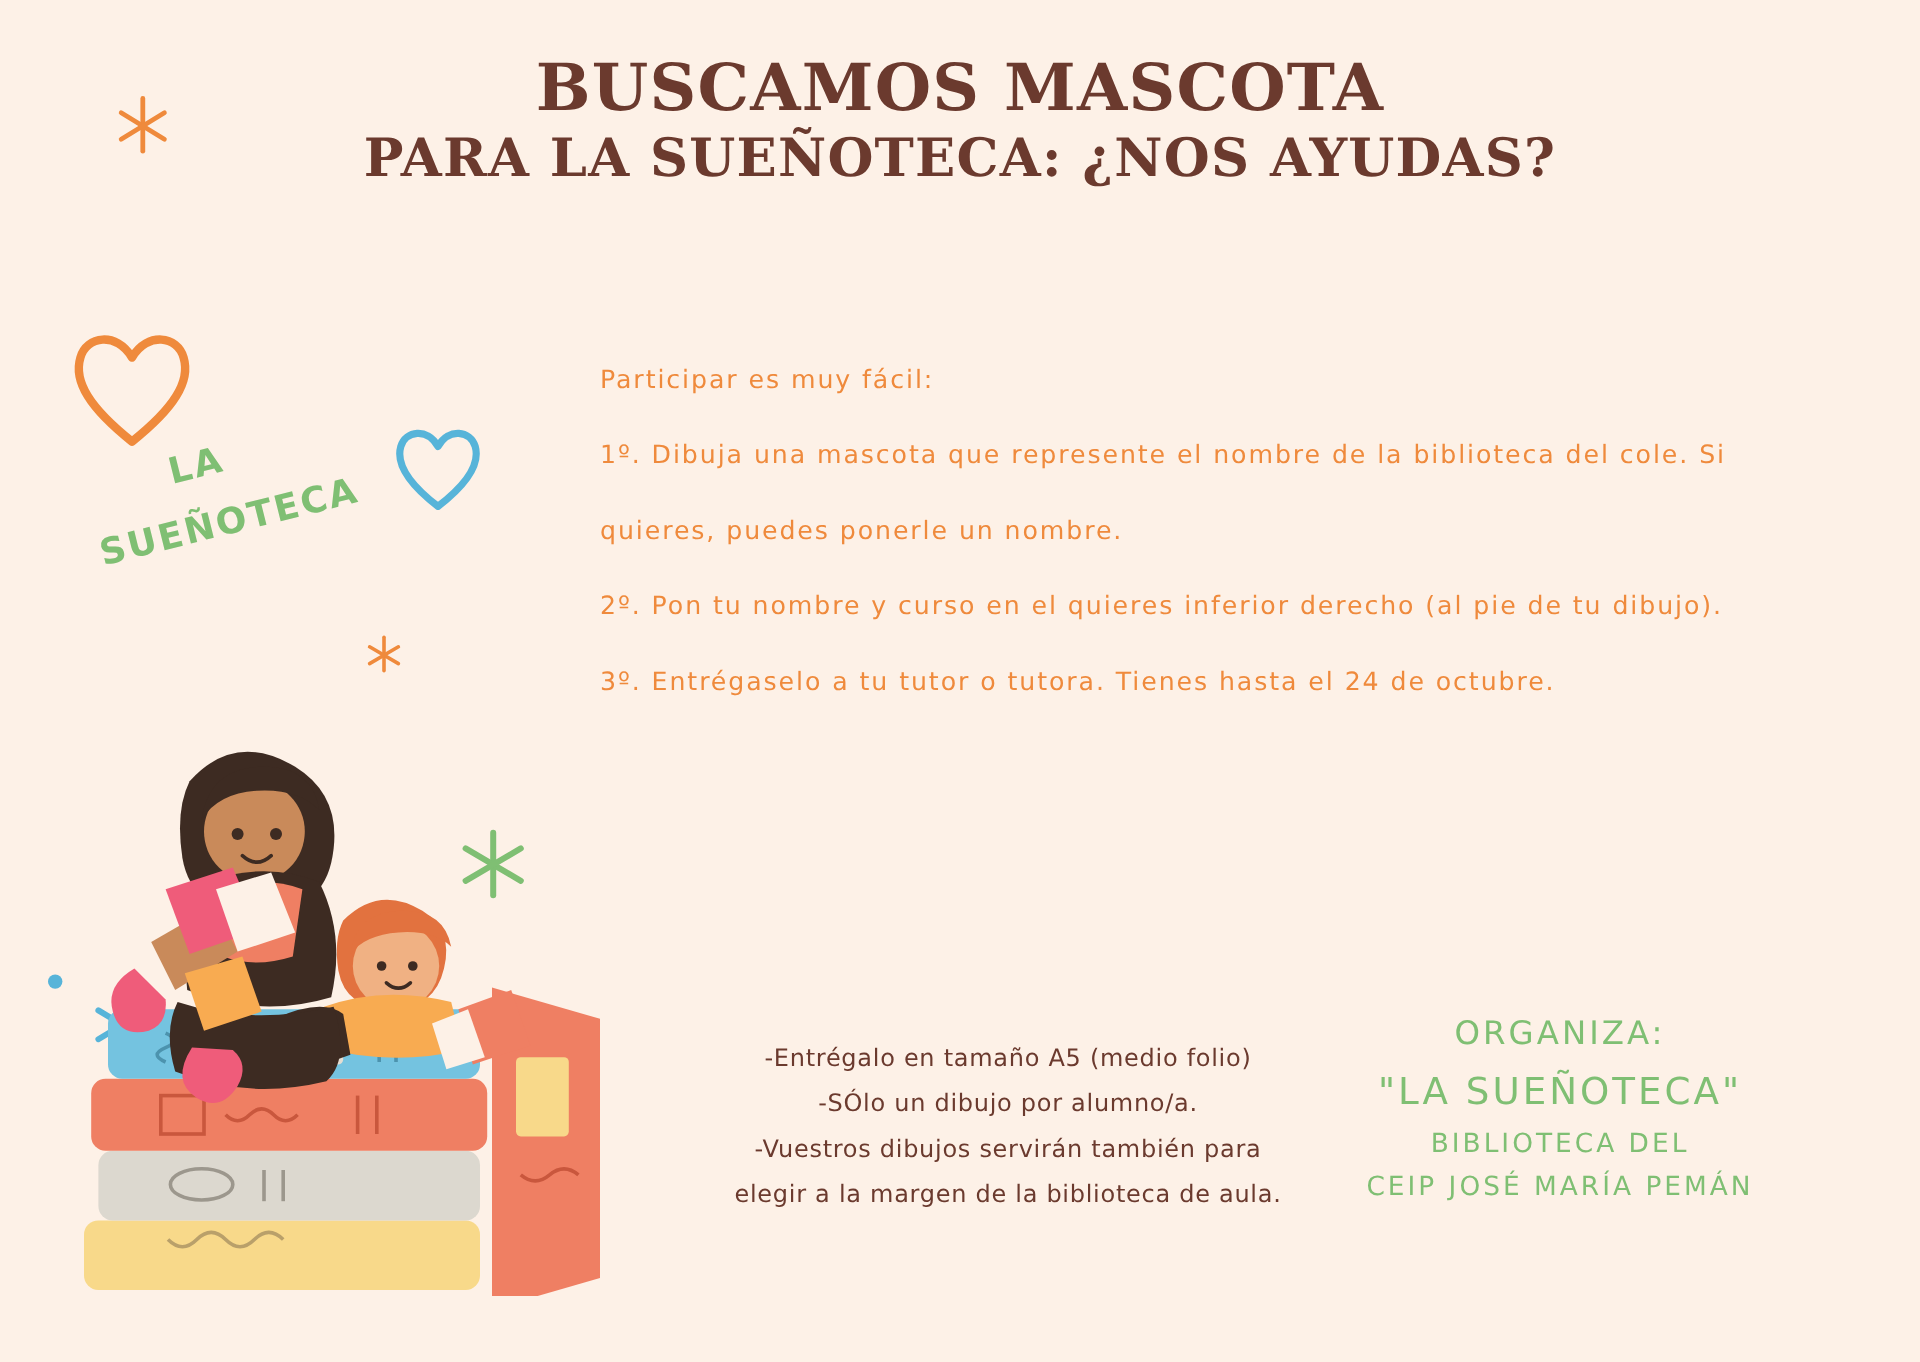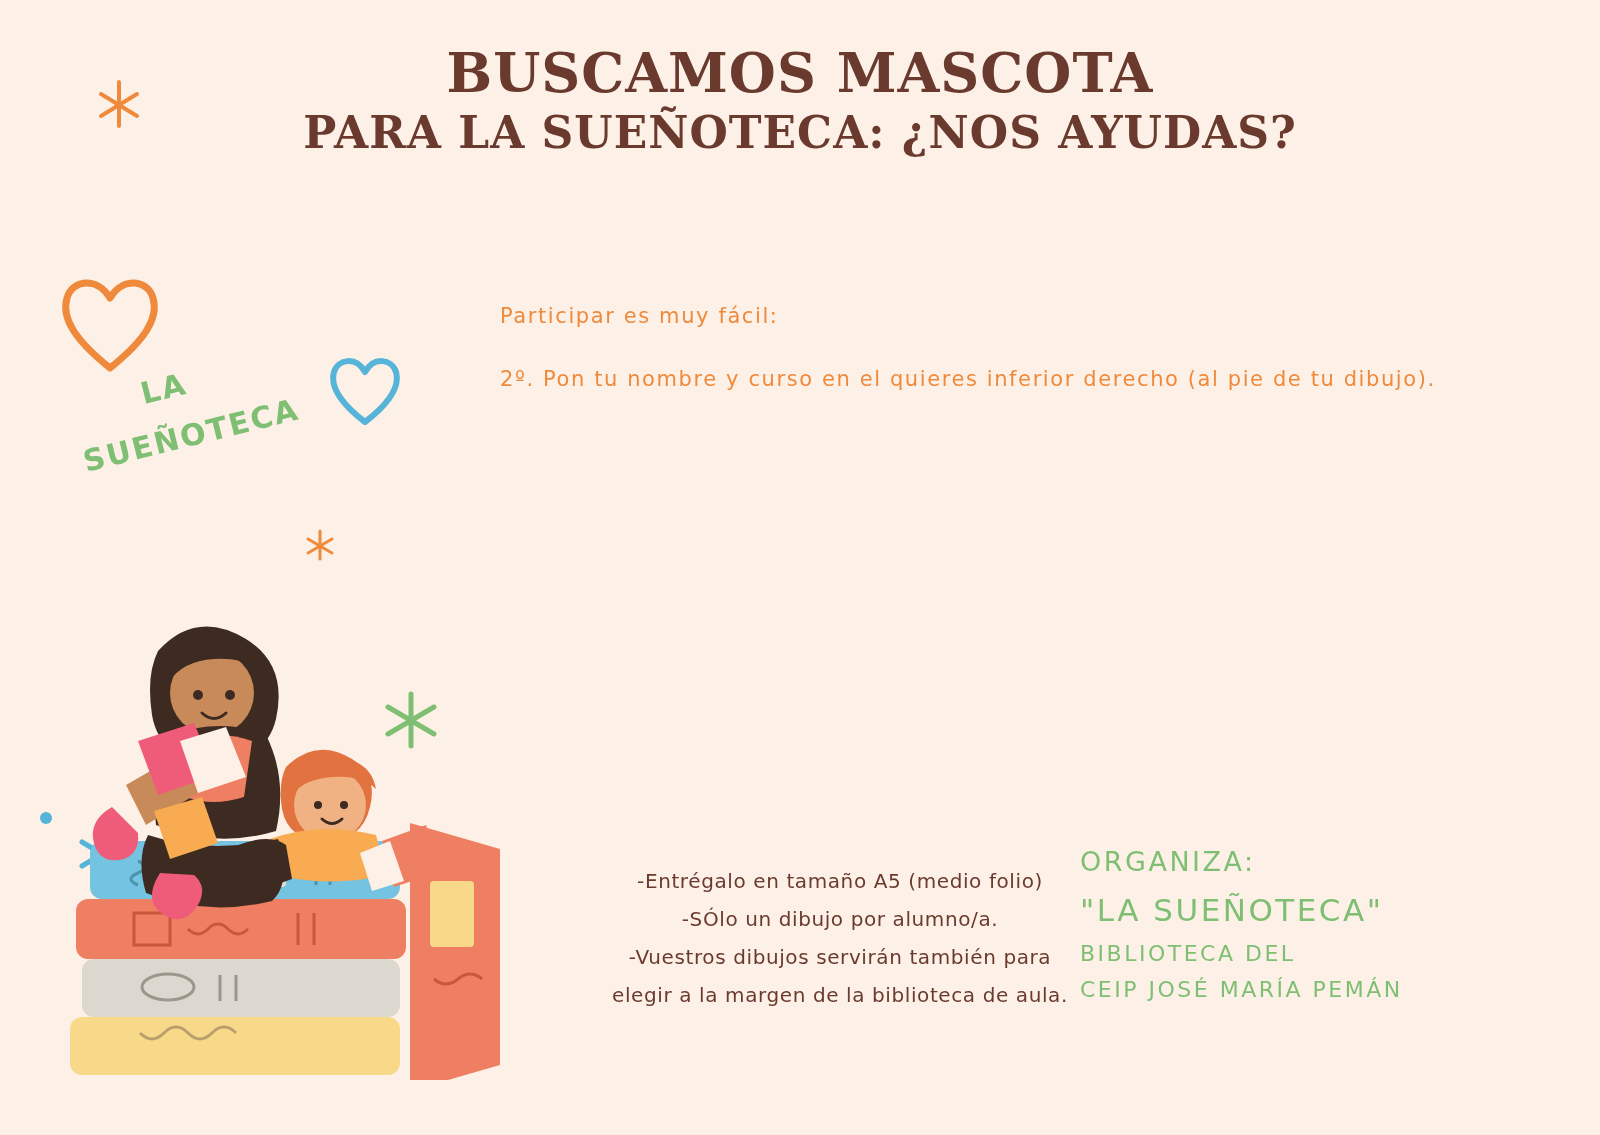--- a/index.html
+++ b/index.html
@@ -72,24 +72,24 @@
     font-size: 20px;
     line-height: 38px;
     text-align: center;
     letter-spacing: 0.6px;
   }
   .notes p { margin: 0; }
 
   
   .organiza {
     position: absolute;
-    right: 100px;
+    right: 90px;
     top: 840px;
     width: 420px;
-    text-align: left;
+    text-align: center;
     color: #7fbf73;
     letter-spacing: 2.5px;
   }
   .organiza-title {
     font-size: 27px;
     line-height: 44px;
     text-transform: uppercase;
   }
   .organiza-name {
     font-size: 31px;
@@ -261,21 +261,23 @@
       <path d="M108 186 l56 -18 l22 52 l-58 20 z" fill="#ef5c7a"></path>
       <path d="M150 186 l46 -14 l20 50 l-48 16 z" fill="#fdf1e7"></path>
       <path d="M124 256 l48 -14 l16 46 l-48 16 z" fill="#f8ab51"></path>
       <path d="M82 252 q-24 14 -18 36 q6 22 30 16 q16 -6 14 -26 z" fill="#ef5c7a"></path>
       <path d="M130 318 q-18 28 4 42 q20 12 34 -10 q10 -18 -4 -30 z" fill="#ef5c7a"></path>
     </g>
   </svg>
 
   <div class="body-text">
     <p>Participar es muy fácil:</p>
+    <p>1º. Dibuja una mascota que represente el nombre de la biblioteca del cole. Si quieres, puedes ponerle un nombre.</p>
     <p>2º. Pon tu nombre y curso en el quieres inferior derecho (al pie de tu dibujo).</p>
+    <p>3º. Entrégaselo a tu tutor o tutora.  Tienes hasta el 24 de octubre.</p>
   </div>
 
   <div class="notes">
     <p>-Entrégalo en tamaño A5 (medio folio)</p>
     <p>-SÓlo un dibujo por alumno/a.</p>
     <p>-Vuestros dibujos servirán también para</p>
     <p>elegir a la margen de la biblioteca de aula.</p>
   </div>
 
   <div class="organiza">

